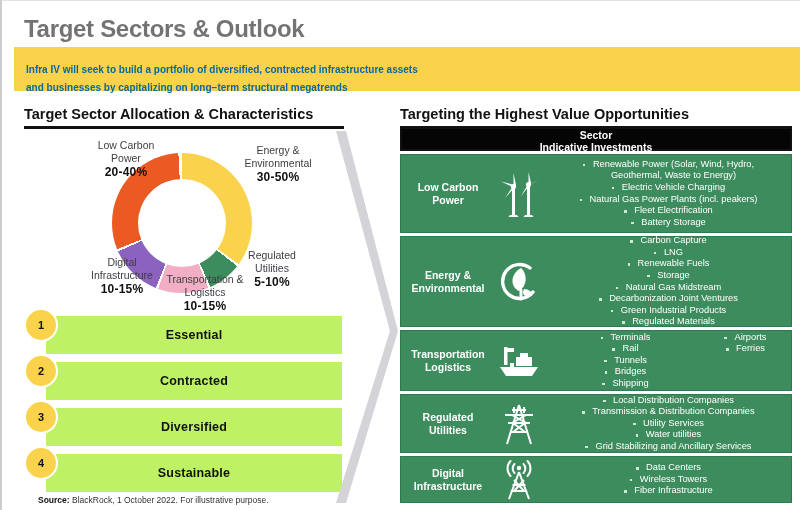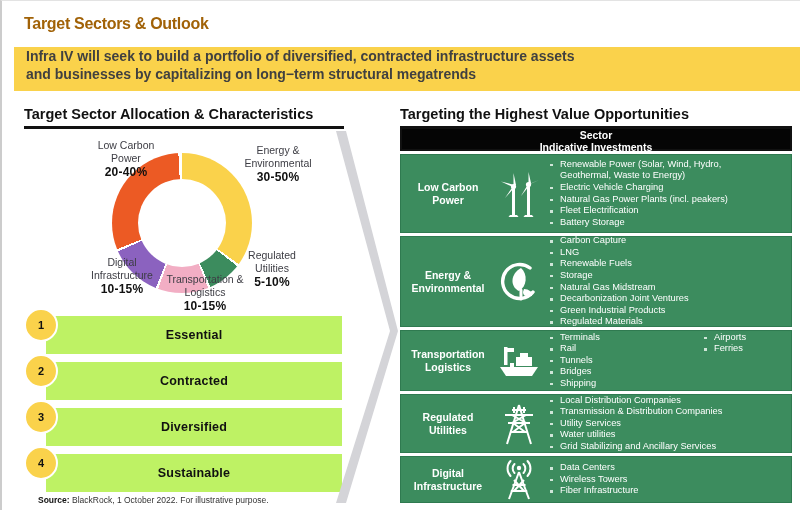--- a/index.html
+++ b/index.html
@@ -9,33 +9,33 @@
     font-family:"Liberation Sans","DejaVu Sans",sans-serif;
     color:#111;
     position:relative;
   }
   #page{position:relative;width:800px;height:510px;box-sizing:border-box;
         border-left:2px solid #cccccc;border-top:1px solid #e3e3e3;background:#fff;overflow:hidden;}
 
   
   .deck-title{
     position:absolute;left:22px;top:14px;
-    font-size:16px;font-weight:bold;letter-spacing:-0.3px;color:#a16207;
+    font-size:24px;font-weight:bold;letter-spacing:-0.3px;color:#737373;
   }
   .watermark{
     position:absolute;left:360px;top:26px;width:150px;height:8px;
     font-size:7px;color:#f0f0f0;letter-spacing:1px;white-space:nowrap;overflow:hidden;
   }
   .yellow-banner{
     position:absolute;left:12px;top:46px;width:788px;height:44px;
     background:#fad24b;
   }
   .yellow-banner .bt{
-    position:absolute;left:12px;top:0;width:760px;
-    font-size:14px;font-weight:bold;line-height:18px;color:#404040;
+    position:absolute;left:12px;top:14px;width:760px;
+    font-size:10px;font-weight:bold;line-height:18px;color:#0369a1;
   }
 
   
   .panel-title{
     position:absolute;font-size:14.5px;font-weight:bold;color:#111;
   }
   .rule{position:absolute;background:#111;height:2.5px;}
 
   
   .donut-wrap{position:absolute;left:110px;top:152px;width:140px;height:140px;}
@@ -77,21 +77,21 @@
   
   .tbl{position:absolute;left:398px;top:126px;width:392px;}
   .thead{background:#050505;height:24px;display:flex;align-items:center;border:2px solid #111;box-sizing:border-box;flex-direction:column;}
   .th1{width:118px;text-align:center;color:#fff;font-size:10.5px;font-weight:bold;}
   .th2{flex:1;text-align:left;color:#fff;font-size:10.5px;font-weight:bold;}
   .trow{background:#3c8c5e;border:1.5px solid #2f7a50;box-sizing:border-box;margin-top:3px;
         display:flex;align-items:center;color:#fff;}
   .sector{width:86px;text-align:center;font-size:10.5px;font-weight:bold;line-height:12.5px;padding-left:4px;}
   .icon{width:56px;display:flex;align-items:center;justify-content:center;}
   .items{flex:1;display:flex;padding:5px 4px 5px 0;}
-  .col{display:flex;flex-direction:column;}
+  .col{display:flex;flex-direction:column;align-items:center;}
   .col.c1{flex:1;}
   .col.c2{width:86px;}
   .li{font-size:9.3px;line-height:11.6px;position:relative;padding-left:13px;white-space:nowrap;}
   .li:before{content:"";position:absolute;left:3px;top:5px;width:2.5px;height:2.5px;background:#cfe6d8;}
 </style>
 </head>
 <body>
 
 <div id="page" data-name="slide-canvas">
 

